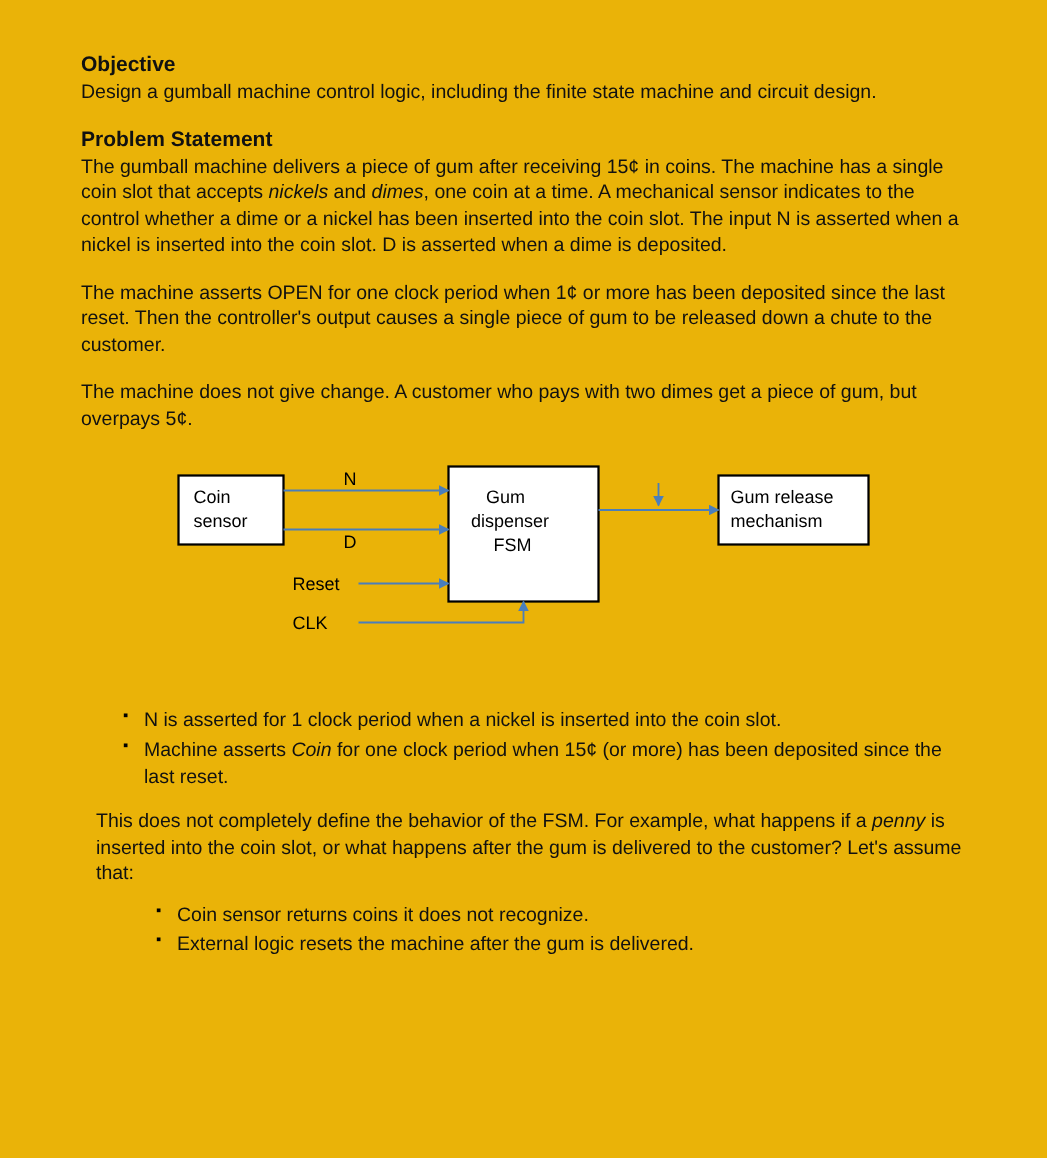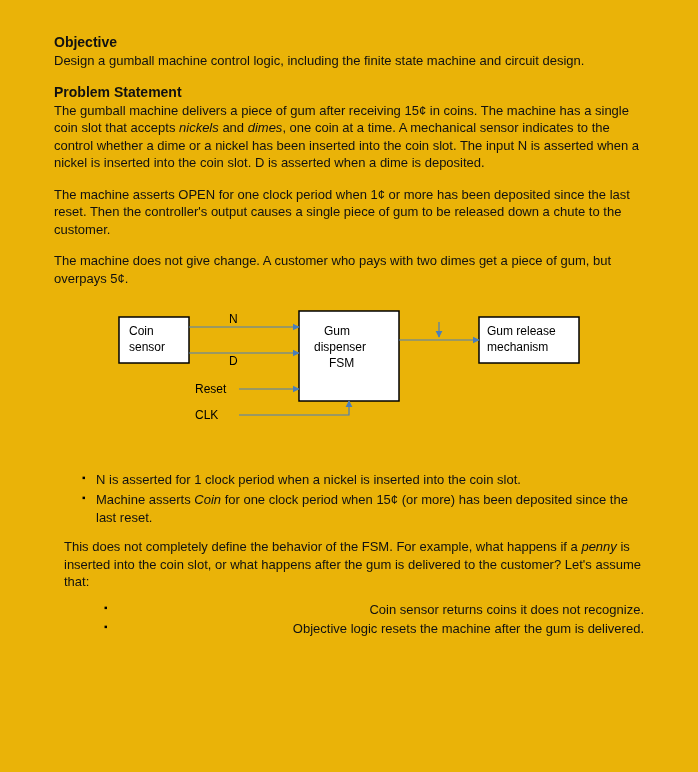--- a/index.html
+++ b/index.html
@@ -43,21 +43,20 @@
   .bullet-list li::before {
     content: "▪";
     position: absolute;
     left: 0;
     top: 0;
     font-size: 10px;
     color: #000;
   }
   .bullet-list.nested {
     padding-left: 50px;
-    text-align: right;
   }
   .figure {
     width: 100%;
     margin: 20px 0 24px 0;
     display: flex;
     justify-content: center;
   }
   svg.fsm-diagram {
     width: 500px;
     height: 140px;
@@ -144,16 +143,16 @@
       <span>Machine asserts </span><span class="italic">Coin</span><span> for one clock period when 15¢ (or more) has been deposited since the last reset.</span>
     </li>
   </ul>
 
   <p class="para tight" style="margin-left:10px;">
     <span>This does not completely define the behavior of the FSM. For example, what happens if a </span><span class="italic">penny</span><span> is inserted into the coin slot, or what happens after the gum is delivered to the customer? Let's assume that:</span>
   </p>
 
   <ul class="bullet-list nested">
     <li>Coin sensor returns coins it does not recognize.</li>
-    <li>Objective logic resets the machine after the gum is delivered.</li>
+    <li>External logic resets the machine after the gum is delivered.</li>
   </ul>
 
 </div>
 
 </body></html>

